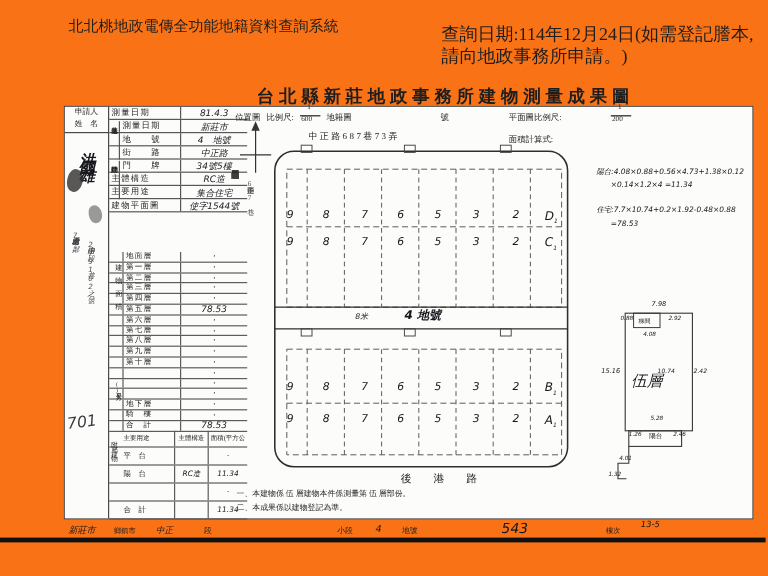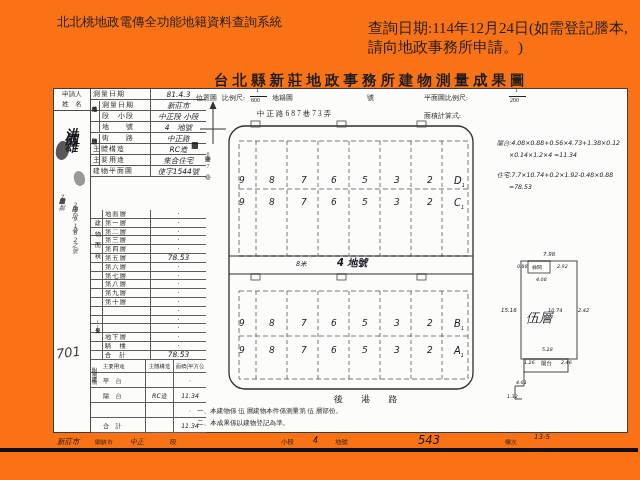--- a/index.html
+++ b/index.html
@@ -55,30 +55,30 @@
   <div class="ab" style="left:37px;top:0;width:115px;" id="fields">
         <div class="frow print">
           <div class="flabel print">測量日期</div>
           <div class="fval hand">81.4.3</div>
         </div>
         <div class="frow print indent">
           <div class="flabel print">測量日期</div>
           <div class="fval hand">新莊市</div>
         </div>
         <div class="frow print indent">
-          <div class="flabel print">段　小段</div>
-          <div class="fval hand">中正段 小段</div>
-        </div>
-        <div class="frow print indent">
           <div class="flabel print">地　　號</div>
           <div class="fval hand">4　地號</div>
         </div>
         <div class="frow print indent">
           <div class="flabel print">街　　路</div>
           <div class="fval hand">中正路</div>
+        </div>
+        <div class="frow print indent">
+          <div class="flabel print">門　　牌</div>
+          <div class="fval hand">34號5樓</div>
         </div>
         <div class="frow print">
           <div class="flabel print">主體構造</div>
           <div class="fval hand">RC造</div>
         </div>
         <div class="frow print">
           <div class="flabel print">主要用途</div>
           <div class="fval hand">集合住宅</div>
         </div>
         <div class="frow print">

